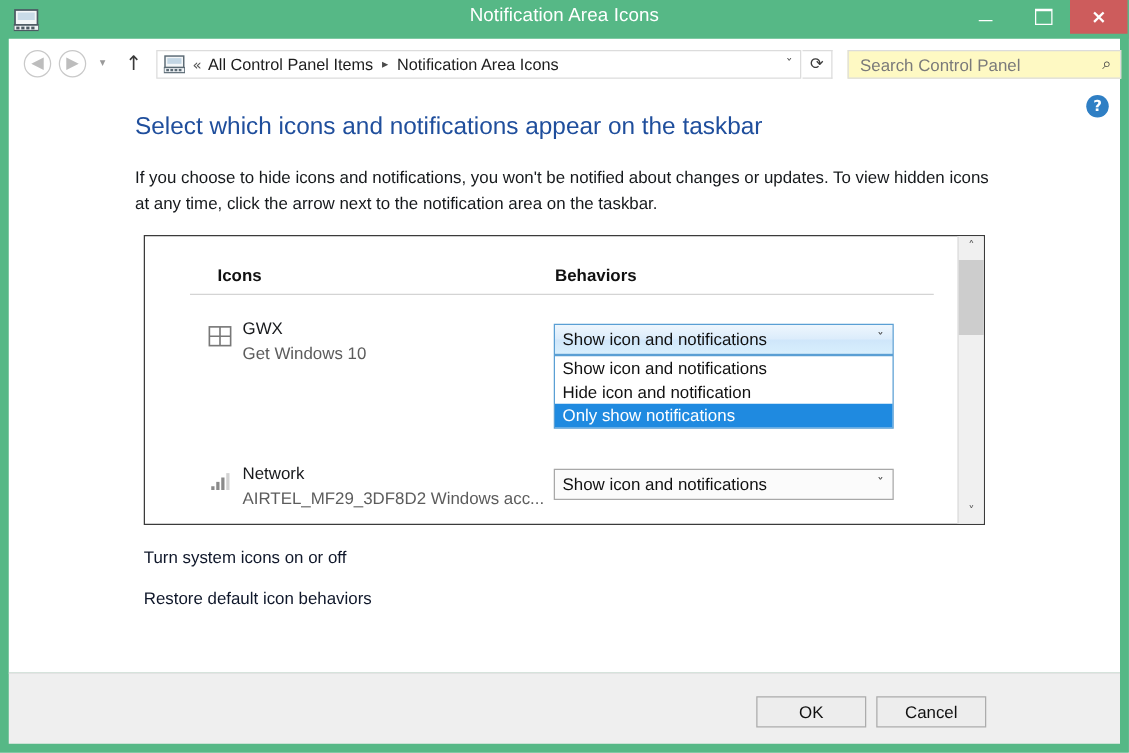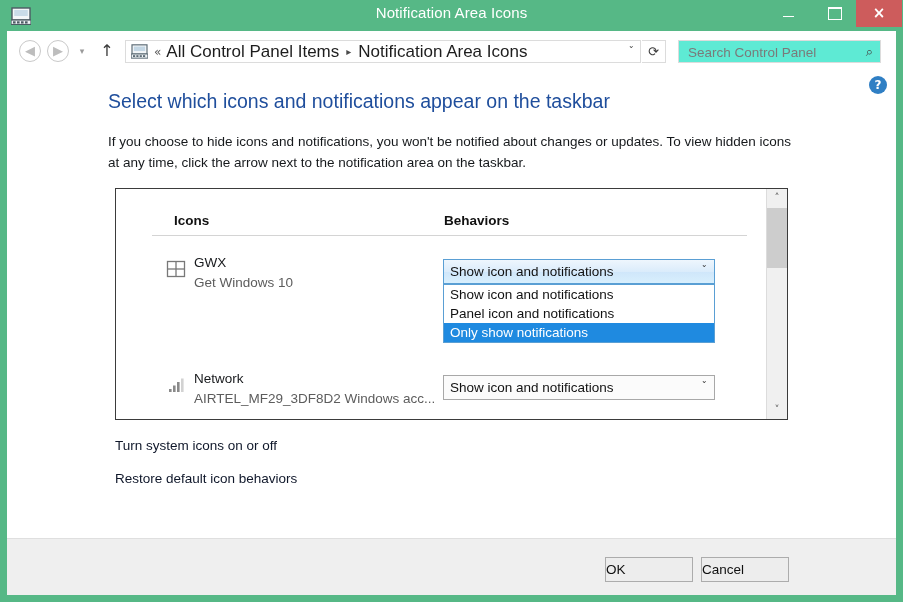--- a/index.html
+++ b/index.html
@@ -148,21 +148,21 @@
     flex: none;
   }
   .bc-sep-dbl {
     margin: 0 5px 0 6px;
     color: #5a5a5a;
     font-size: 12px;
     font-family: "DejaVu Sans", sans-serif;
   }
   .bc-item {
     color: #1d1d1d;
-    font-size: 17px;
+    font-size: 13px;
     white-space: nowrap;
   }
   .bc-sep {
     margin: 0 7px;
     color: #4a4a4a;
     font-size: 10px;
     font-family: "DejaVu Sans", sans-serif;
   }
   .bc-chev {
     position: absolute;
@@ -180,23 +180,23 @@
     box-sizing: border-box;
     text-align: center;
     line-height: 21px;
     color: #3c3c3c;
     font-size: 13px;
     font-family: "DejaVu Sans", sans-serif;
   }
   .searchbox {
     position: absolute;
     left: 671px; top: 9px;
-    width: 203px; height: 23px;
+    width: 219px; height: 23px;
     border: 1px solid #dcdcdc;
-    background: #5eead4;
+    background: #fef9c3;
     box-sizing: border-box;
   }
   .search-input {
     position: absolute;
     left: 7px; top: 3px;
     border: none;
     outline: none;
     width: 165px;
     font-size: 13.5px;
     color: #6d6d6d;
@@ -435,21 +435,21 @@
   .dlg-btn {
     position: absolute;
     top: 18px;
     width: 88px;
     height: 25px;
     border: 1px solid #acacac;
     background: #ededed;
     box-sizing: border-box;
     font-size: 13.5px;
     color: #101010;
-    text-align: left;
+    text-align: center;
     line-height: 23px;
     font-family: "Liberation Sans", sans-serif;
     cursor: default;
   }
   .btn-ok { left: 598px; }
   .btn-cancel { left: 694px; }
 </style>
 </head>
 <body>
 
@@ -574,21 +574,21 @@
         <span class="row-sub">AIRTEL_MF29_3DF8D2 Windows acc...</span>
         <div class="combo" style="top:12px;">
           <span class="combo-label">Show icon and notifications</span>
           <span class="combo-arrow">ˇ</span>
         </div>
       </div>
     </div>
 
     <div class="dropdown" style="top:95px;">
       <div class="dd-opt">Show icon and notifications</div>
-      <div class="dd-opt">Panel icon and notifications</div>
+      <div class="dd-opt">Hide icon and notification</div>
       <div class="dd-opt selected">Only show notifications</div>
     </div>
 
     <div class="vscroll">
       <div class="sb-btn sb-up">
         <span>˄</span>
       </div>
       <div class="sb-thumb"></div>
       <div class="sb-btn sb-down">
         <span>˅</span>

